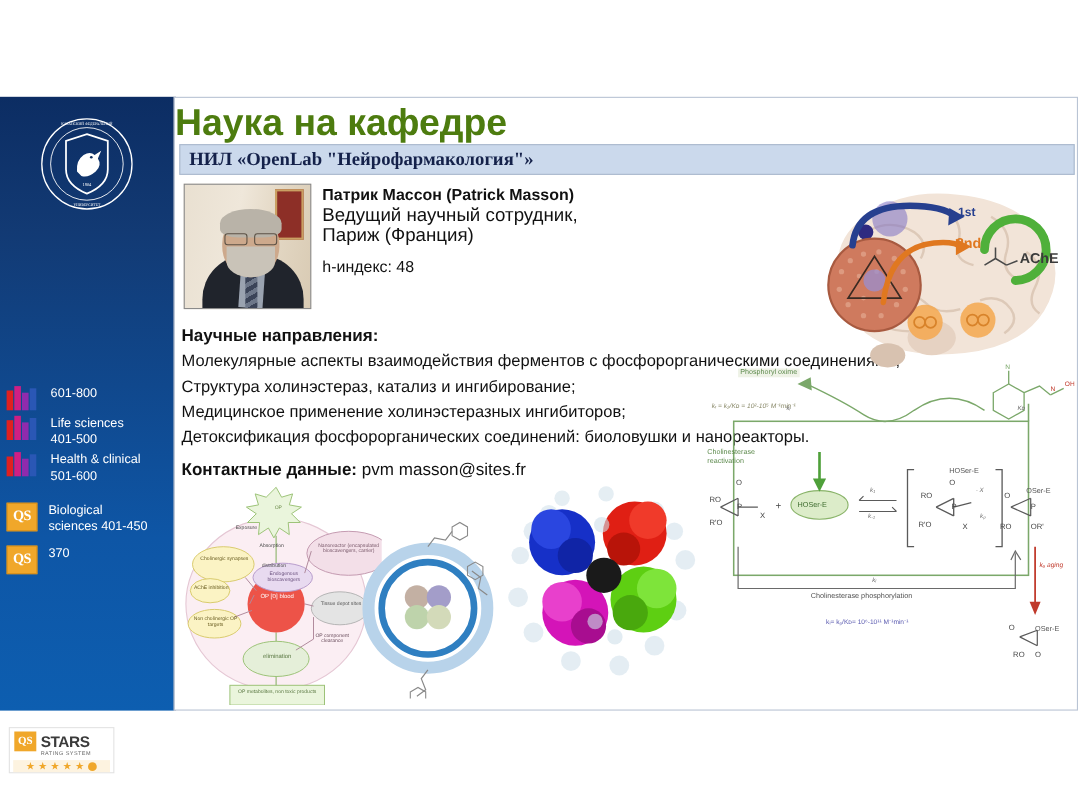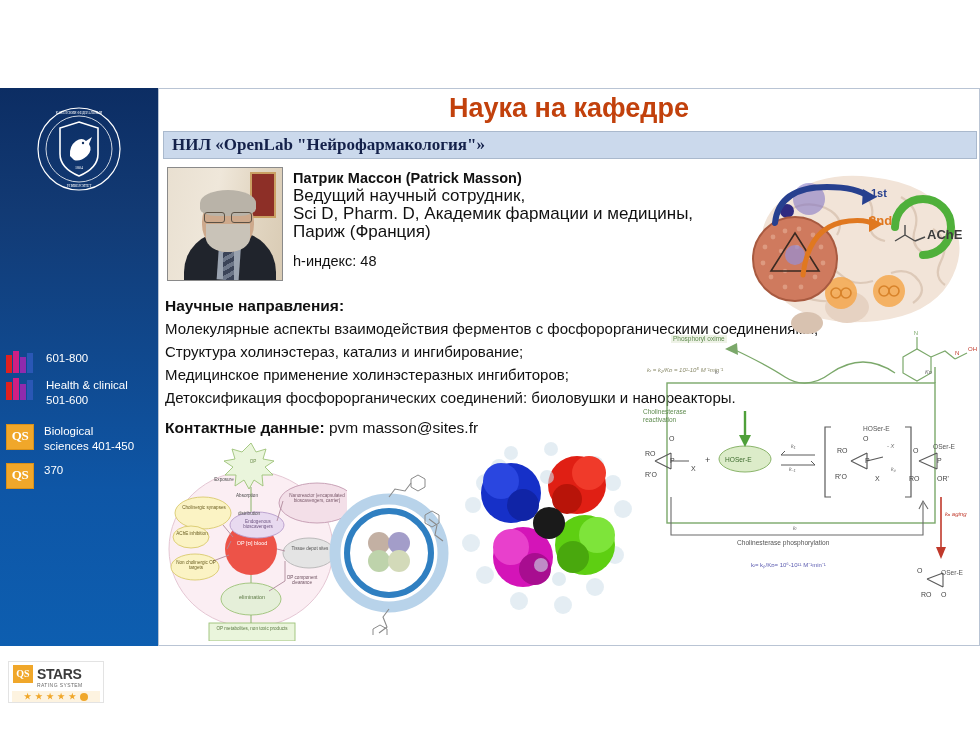--- a/index.html
+++ b/index.html
@@ -36,22 +36,22 @@
   .sb-stars-word{font-size:14px;font-weight:bold;color:#3b3b3b;letter-spacing:-0.4px;line-height:13px;}
   .sb-sub{font-size:5px;color:#6a6a6a;letter-spacing:0.4px;margin-left:28px;margin-top:-1px;}
   .sb-stripe{margin:3px 3px 0 3px;height:11px;background:#fdf3e0;display:flex;align-items:center;
              justify-content:center;gap:4px;}
   .sb-stripe b{color:#f0a72a;font-size:8px;line-height:8px;}
   .sb-dot{width:8px;height:8px;border-radius:50%;background:#f0a72a;}
 
   
   .content{position:absolute;left:158px;top:0;width:822px;height:558px;background:#fff;
            border:1px solid #b9c4d4;box-sizing:border-box;}
-  .page-title{position:absolute;left:0;top:4px;width:100%;text-align:center;
-              font-size:27px;font-weight:bold;color:#c2410c;font-family:"Liberation Sans",sans-serif;}
+  .page-title{position:absolute;left:0;top:4px;width:100%;text-align:left;
+              font-size:34px;font-weight:bold;color:#4d7c0f;font-family:"Liberation Sans",sans-serif;}
   .lab-banner{position:absolute;left:4px;top:42px;width:812px;height:26px;
               background:#cbd9ec;border:1px solid #aab9cd;display:flex;align-items:center;}
   .lab-banner span{font-family:"Liberation Serif",serif;font-weight:bold;font-size:17px;color:#14214a;
                    padding-left:8px;}
 
   
   .photo{position:absolute;left:8px;top:78px;width:114px;height:112px;border:1px solid #8a8a8a;
          overflow:hidden;background:#e6ddcf;}
   .ph-wall{position:absolute;left:0;top:0;width:100%;height:100%;
            background:linear-gradient(100deg,#e9e0d1 0%,#efe7da 40%,#e2d6c2 70%,#d9cbb4 100%);}
@@ -138,20 +138,32 @@
           <i></i>
             <i></i>
             <i></i>
             <i></i>
         </div>
         <div class="rank-txt">
           <span>601-800</span>
         </div>
       </div>
 
+      <div class="rank-row">
+        <div class="the-mark">
+          <i></i>
+            <i></i>
+            <i></i>
+            <i></i>
+        </div>
+        <div class="rank-txt">
+          <span>Life  sciences</span>
+          <span>401-500</span>
+        </div>
+      </div>
 
       <div class="rank-row">
         <div class="the-mark">
           <i></i>
             <i></i>
             <i></i>
             <i></i>
         </div>
         <div class="rank-txt">
           <span>Health  &amp;  clinical</span>
@@ -211,21 +223,20 @@
       <div class="ph-beard"></div>
       <div class="ph-glass">
           <i></i>
           <i></i>
         </div>
     </div>
 
     <div class="bio">
       <div class="nm">Патрик Массон (Patrick Masson)</div>
       <div class="ln">Ведущий научный сотрудник,</div>
-      <div class="ln">Sci D, Pharm. D, Академик фармации и медицины,</div>
       <div class="ln">Париж (Франция)</div>
       <div class="hidx">h-индекс: 48</div>
     </div>
 
     <div class="dirs">
       <div class="hd">Научные направления:</div>
       <div class="li">Молекулярные аспекты взаимодействия ферментов с фосфорорганическими соединениями;</div>
       <div class="li">Структура холинэстераз, катализ и ингибирование;</div>
       <div class="li">Медицинское применение холинэстеразных ингибиторов;</div>
       <div class="li">Детоксификация фосфорорганических соединений: биоловушки и нанореакторы.</div>

